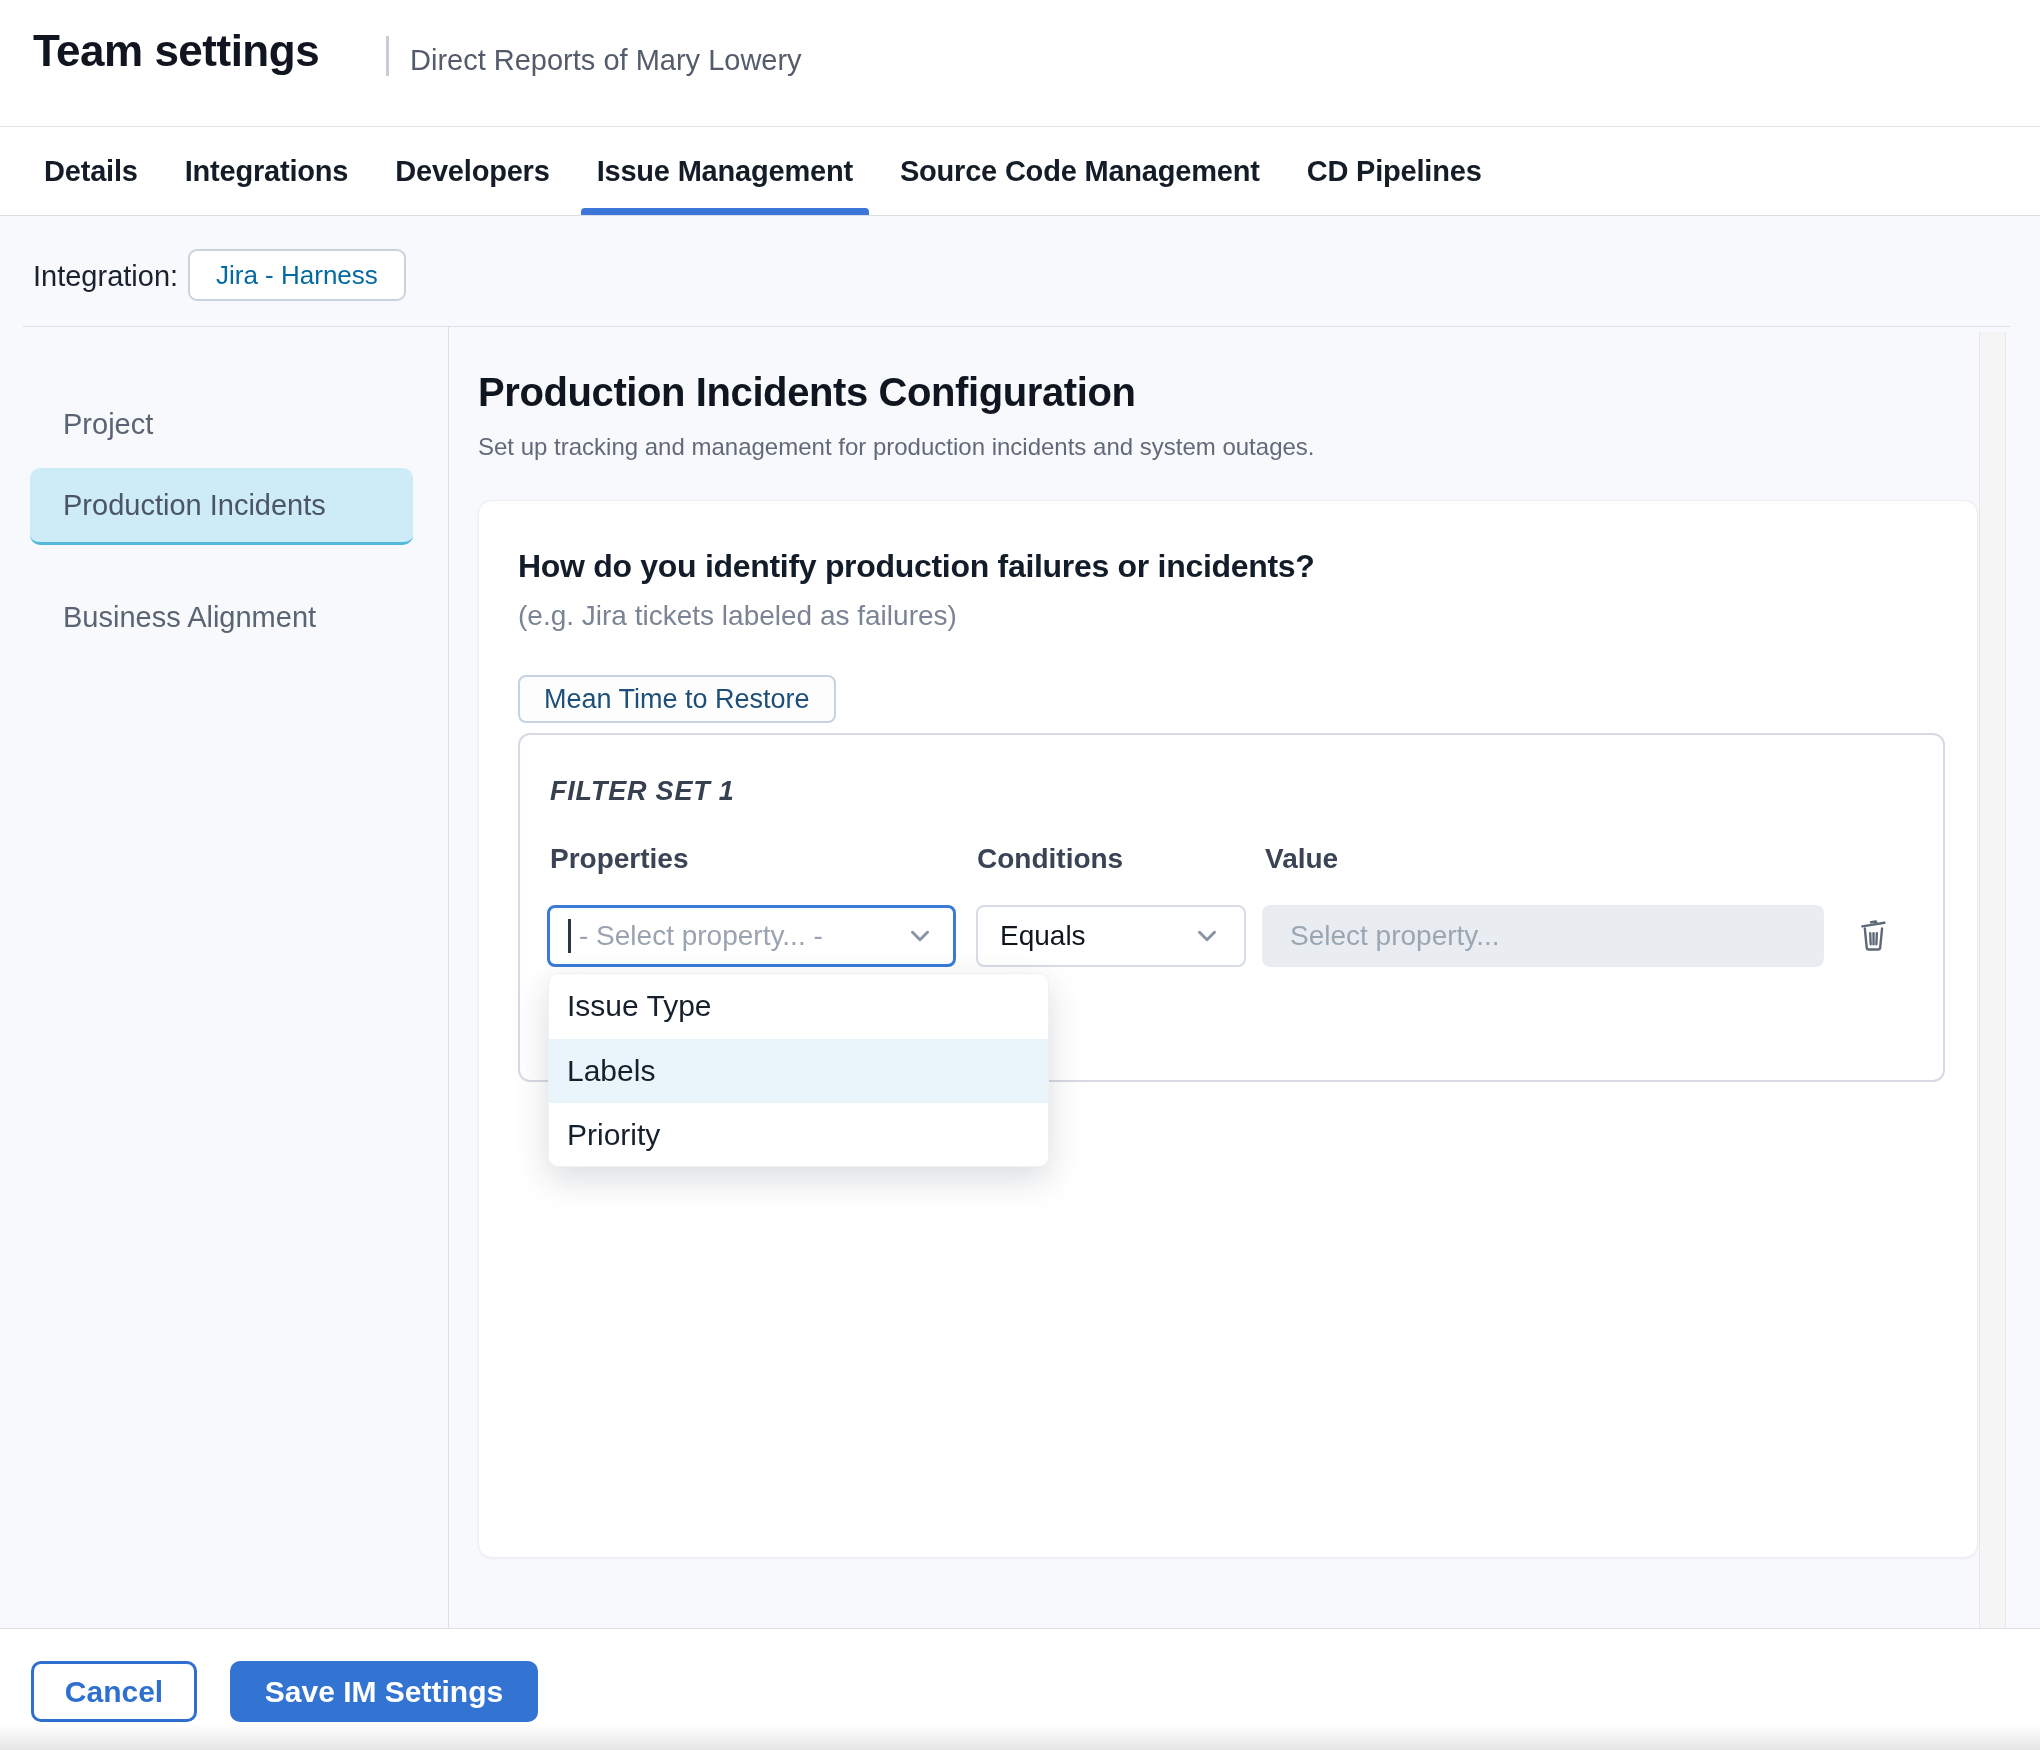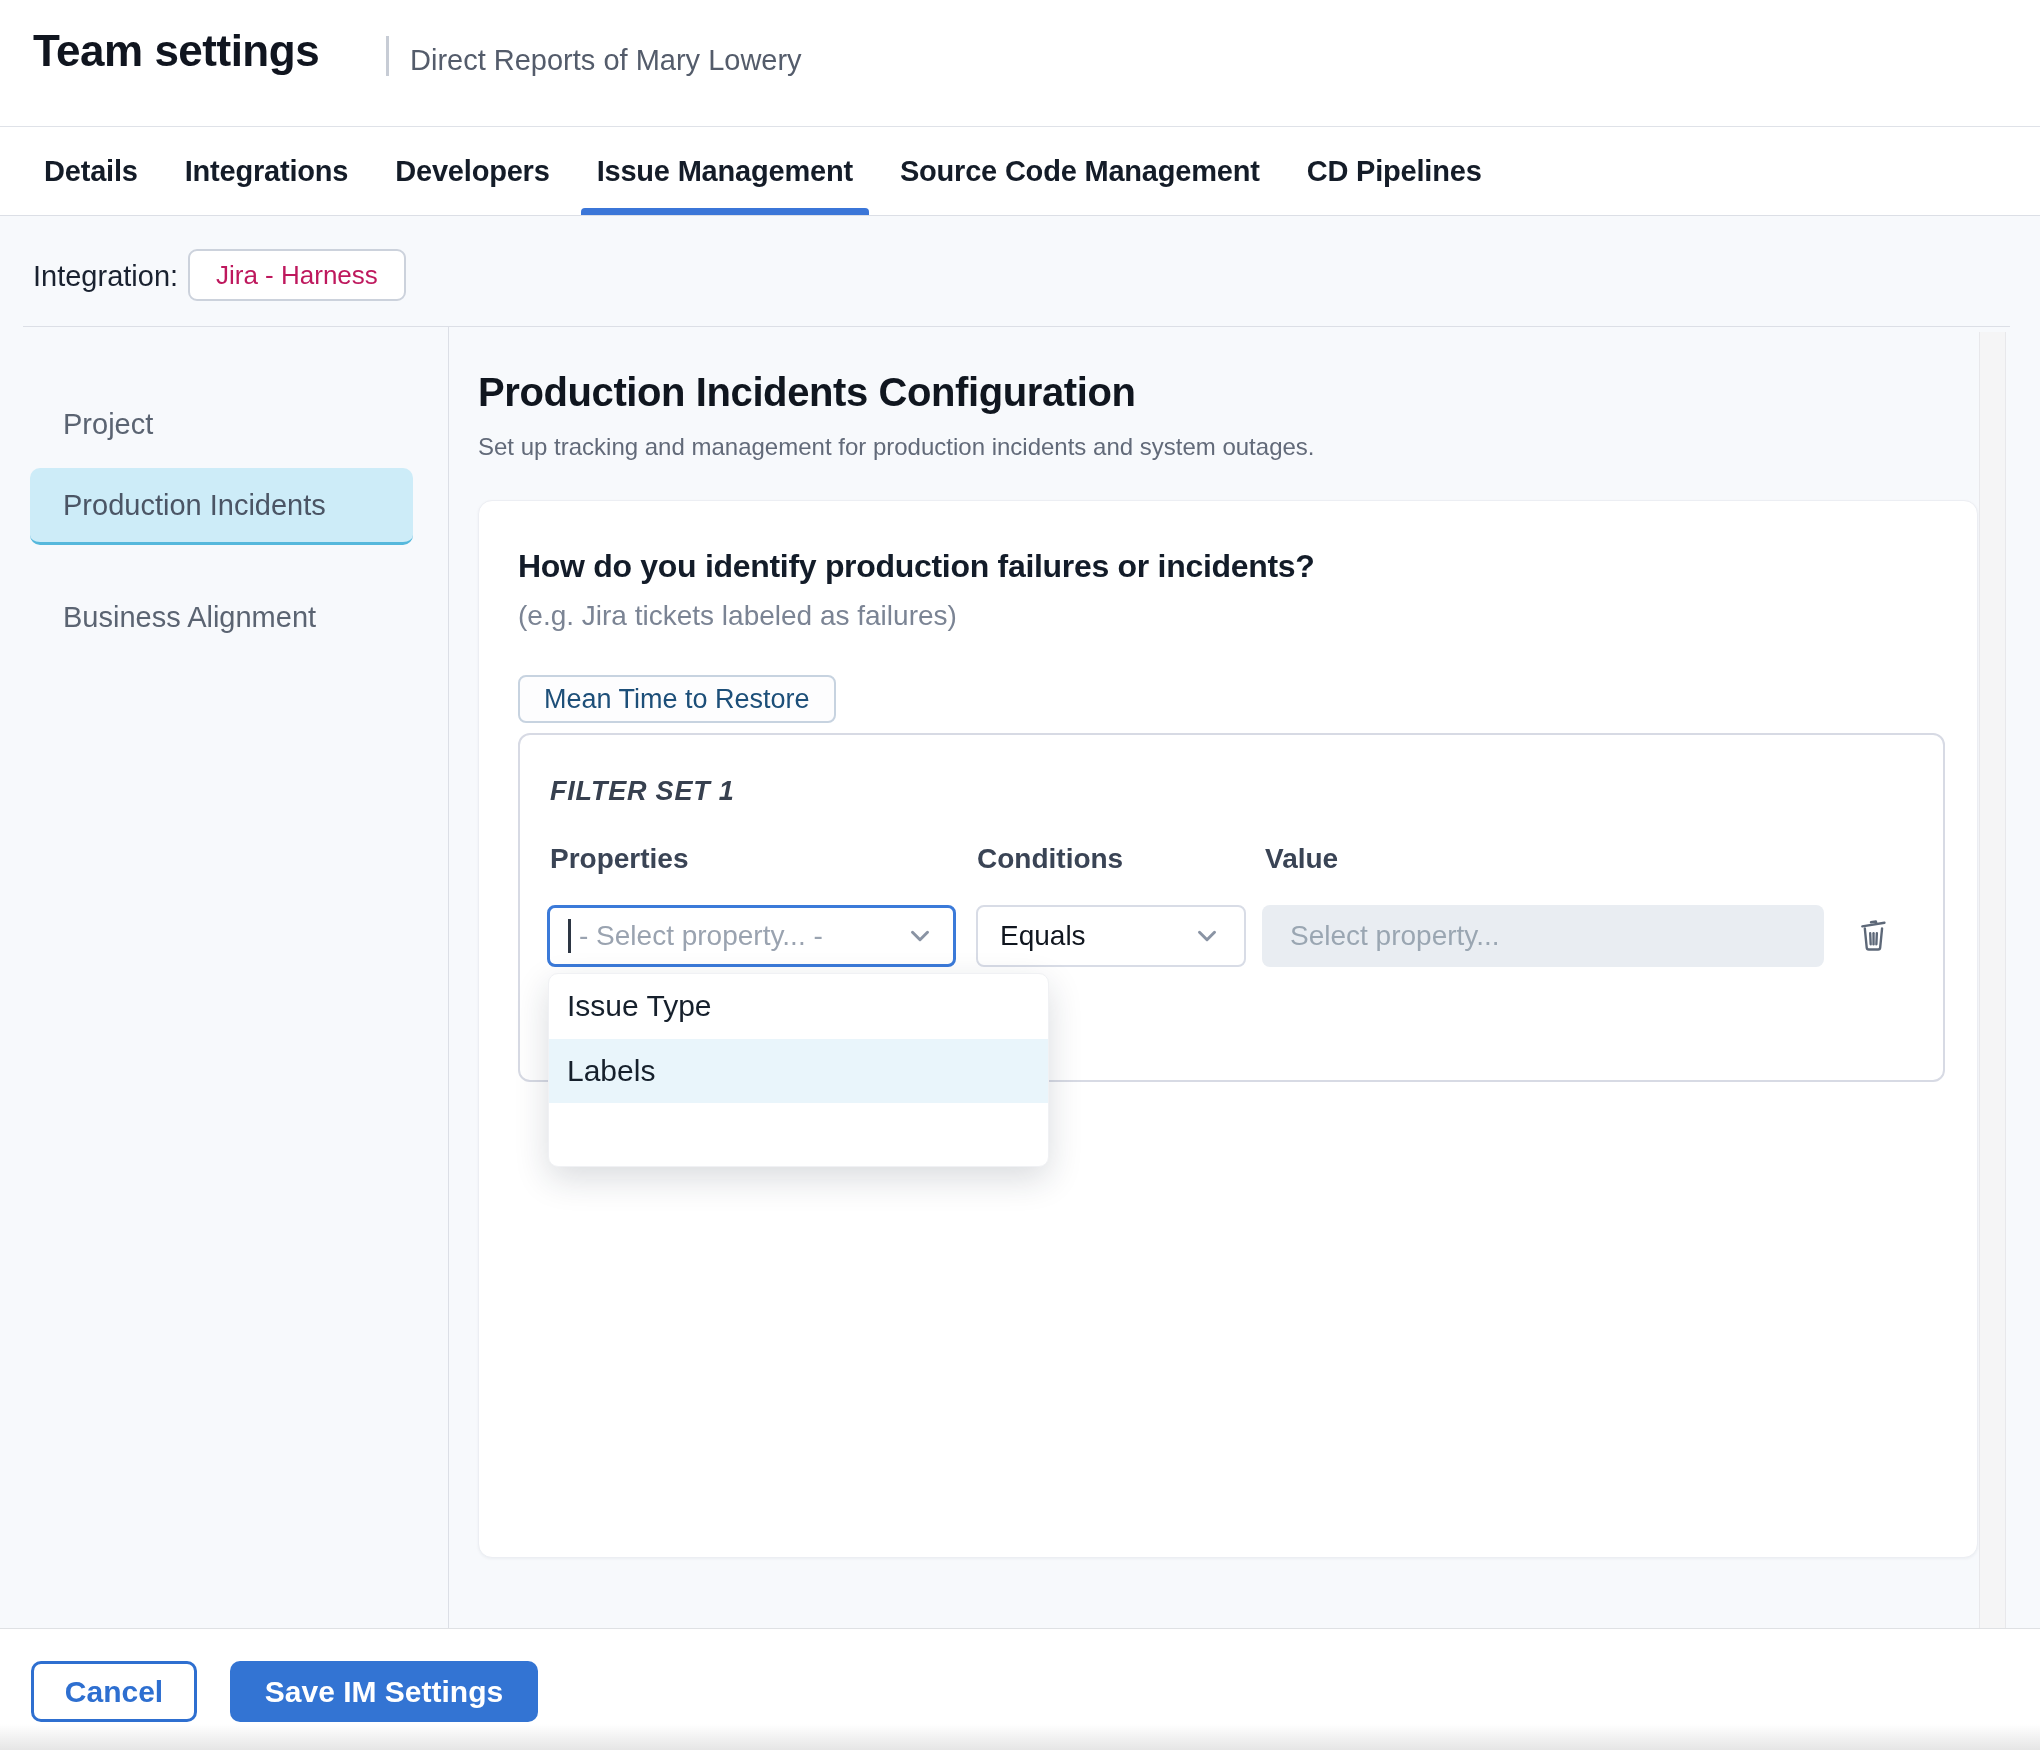--- a/index.html
+++ b/index.html
@@ -25,21 +25,21 @@
   .tab { position:relative; height:100%; display:flex; align-items:center;
          font-size:29px; font-weight:600; color:#141c28; letter-spacing:-0.2px; cursor:default; }
   .tab.active::after { content:""; position:absolute; left:-16px; right:-16px; bottom:0; height:7px;
                        background:#3b76d8; border-radius:4px 4px 0 0; }
 
   
   .content-bg { left:0; top:216px; width:2040px; height:1412px; background:#f7f9fc; }
   .integration-label { left:33px; top:260px; font-size:29px; color:#1a2230; }
   .integration-chip { left:188px; top:249px; height:52px; padding:0 26px; display:flex; align-items:center;
                       background:#fff; border:2px solid #ccd2dc; border-radius:9px;
-                      font-size:26px; color:#be185d; }
+                      font-size:26px; color:#0369a1; }
   .divider-h { left:23px; top:326px; width:1987px; height:1px; background:#dcdfe6; }
   .divider-v { left:448px; top:327px; width:1px; height:1301px; background:#dcdfe6; }
 
   
   .side-item { font-size:29px; color:#5b6472; }
   .side-project { left:63px; top:388px;margin-top:20px; }
   .side-active { left:30px; top:468px; width:383px; height:77px; background:#cdecf8;
                  border-bottom:3px solid #56b8dc; border-radius:10px;
                  display:flex; align-items:center; padding-left:33px;
                  font-size:29px; color:#4b5565; }
@@ -168,20 +168,21 @@
     <line x1="11.7" y1="12.5" x2="11.7" y2="19.5"></line>
     <line x1="13.8" y1="12.5" x2="13.5" y2="19.5"></line>
     <line x1="4.6" y1="8.2" x2="18.6" y2="5.9"></line>
     <path d="M10.1 5.6 L13.2 5.1 L13.5 6.5"></path>
   </svg>
 </div>
 
 <div class="abs dropdown">
   <div class="dd-item">Issue Type</div>
   <div class="dd-item highlight">Labels</div>
+  <div class="dd-item">Priority</div>
 </div>
 
 <div class="abs scroll-strip"></div>
 
 <div class="abs footer"></div>
 <div class="abs btn btn-cancel">Cancel</div>
 <div class="abs btn btn-save">Save IM Settings</div>
 <div class="abs bottom-fade"></div>
 
 </body></html>

